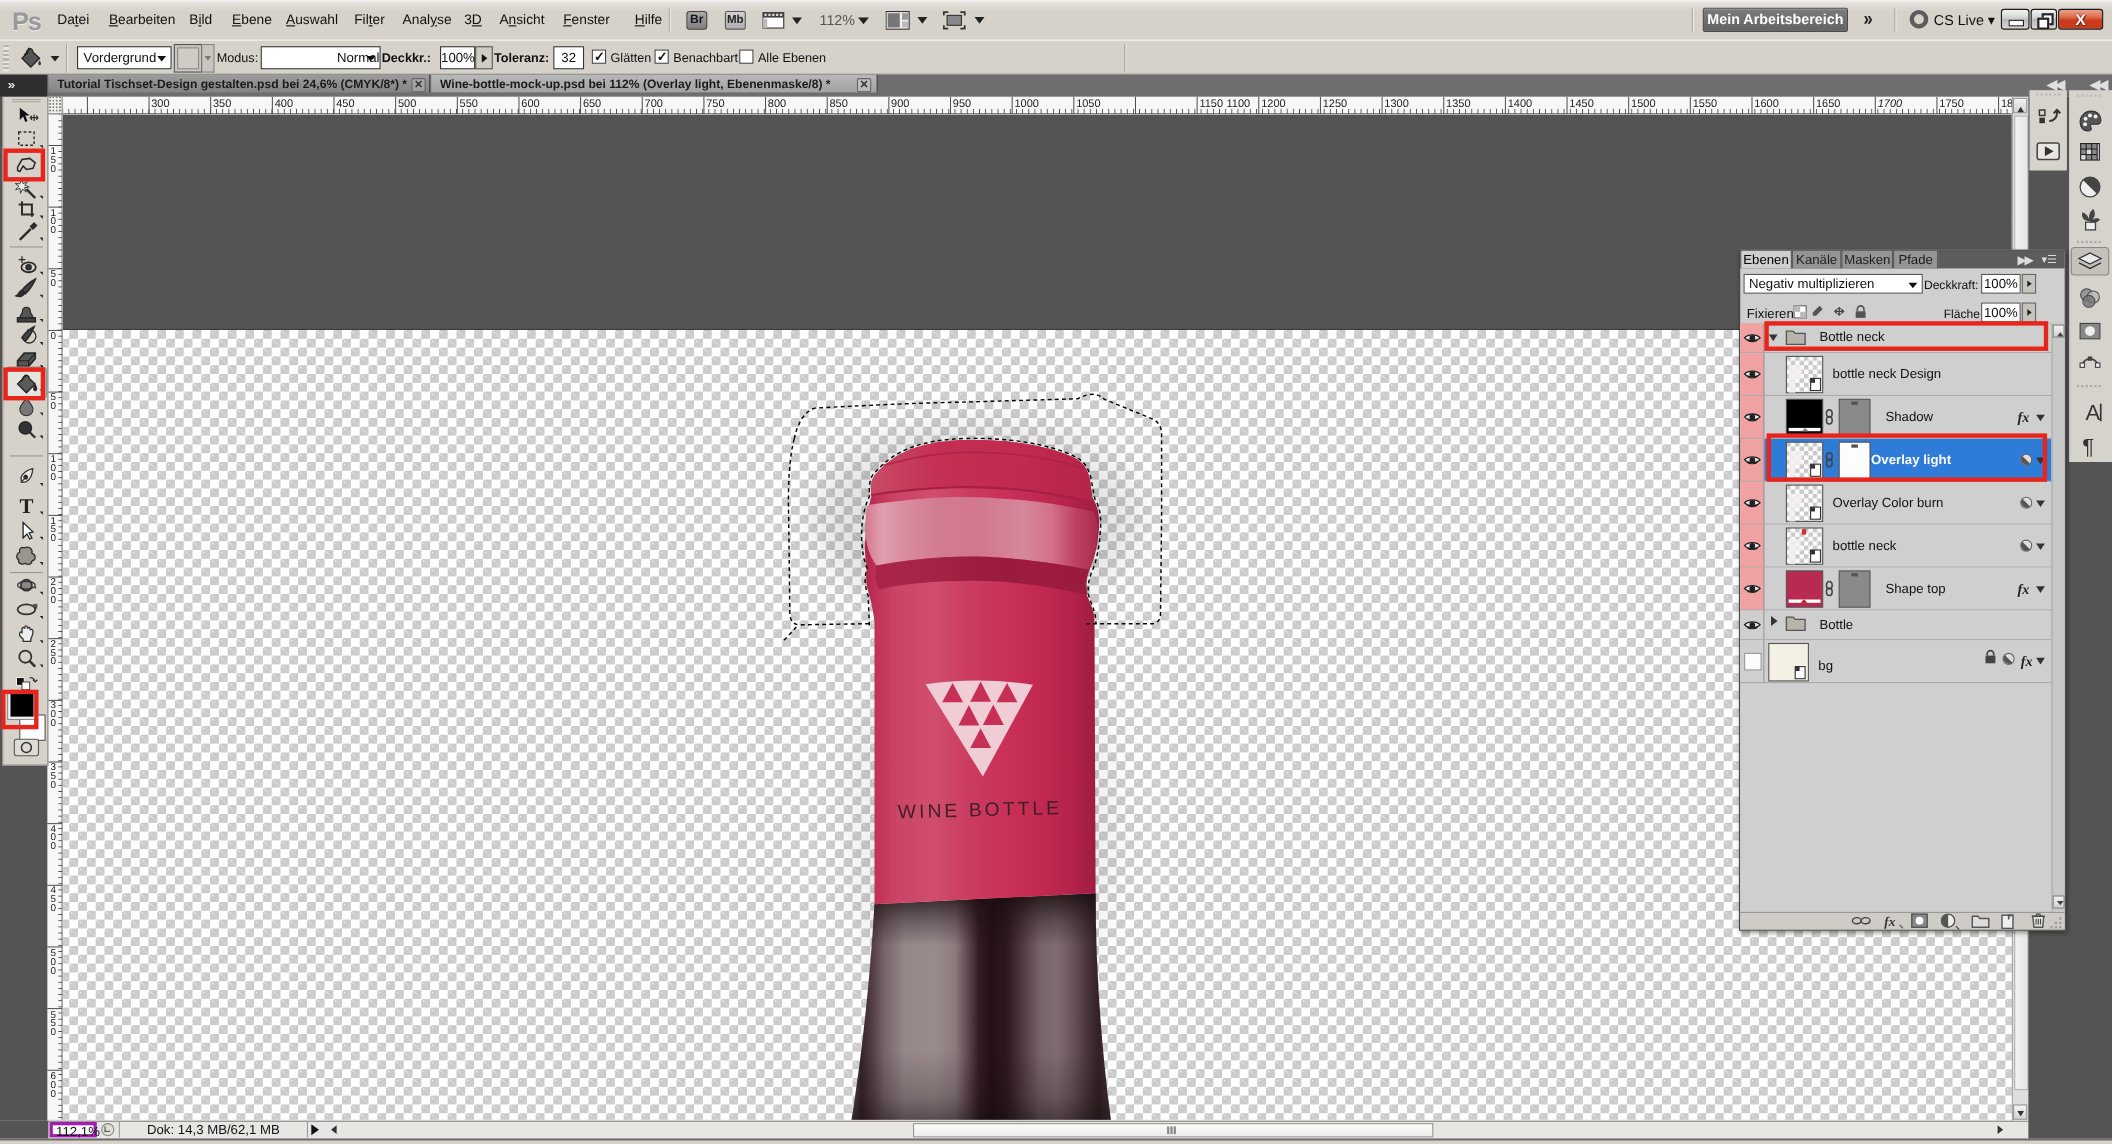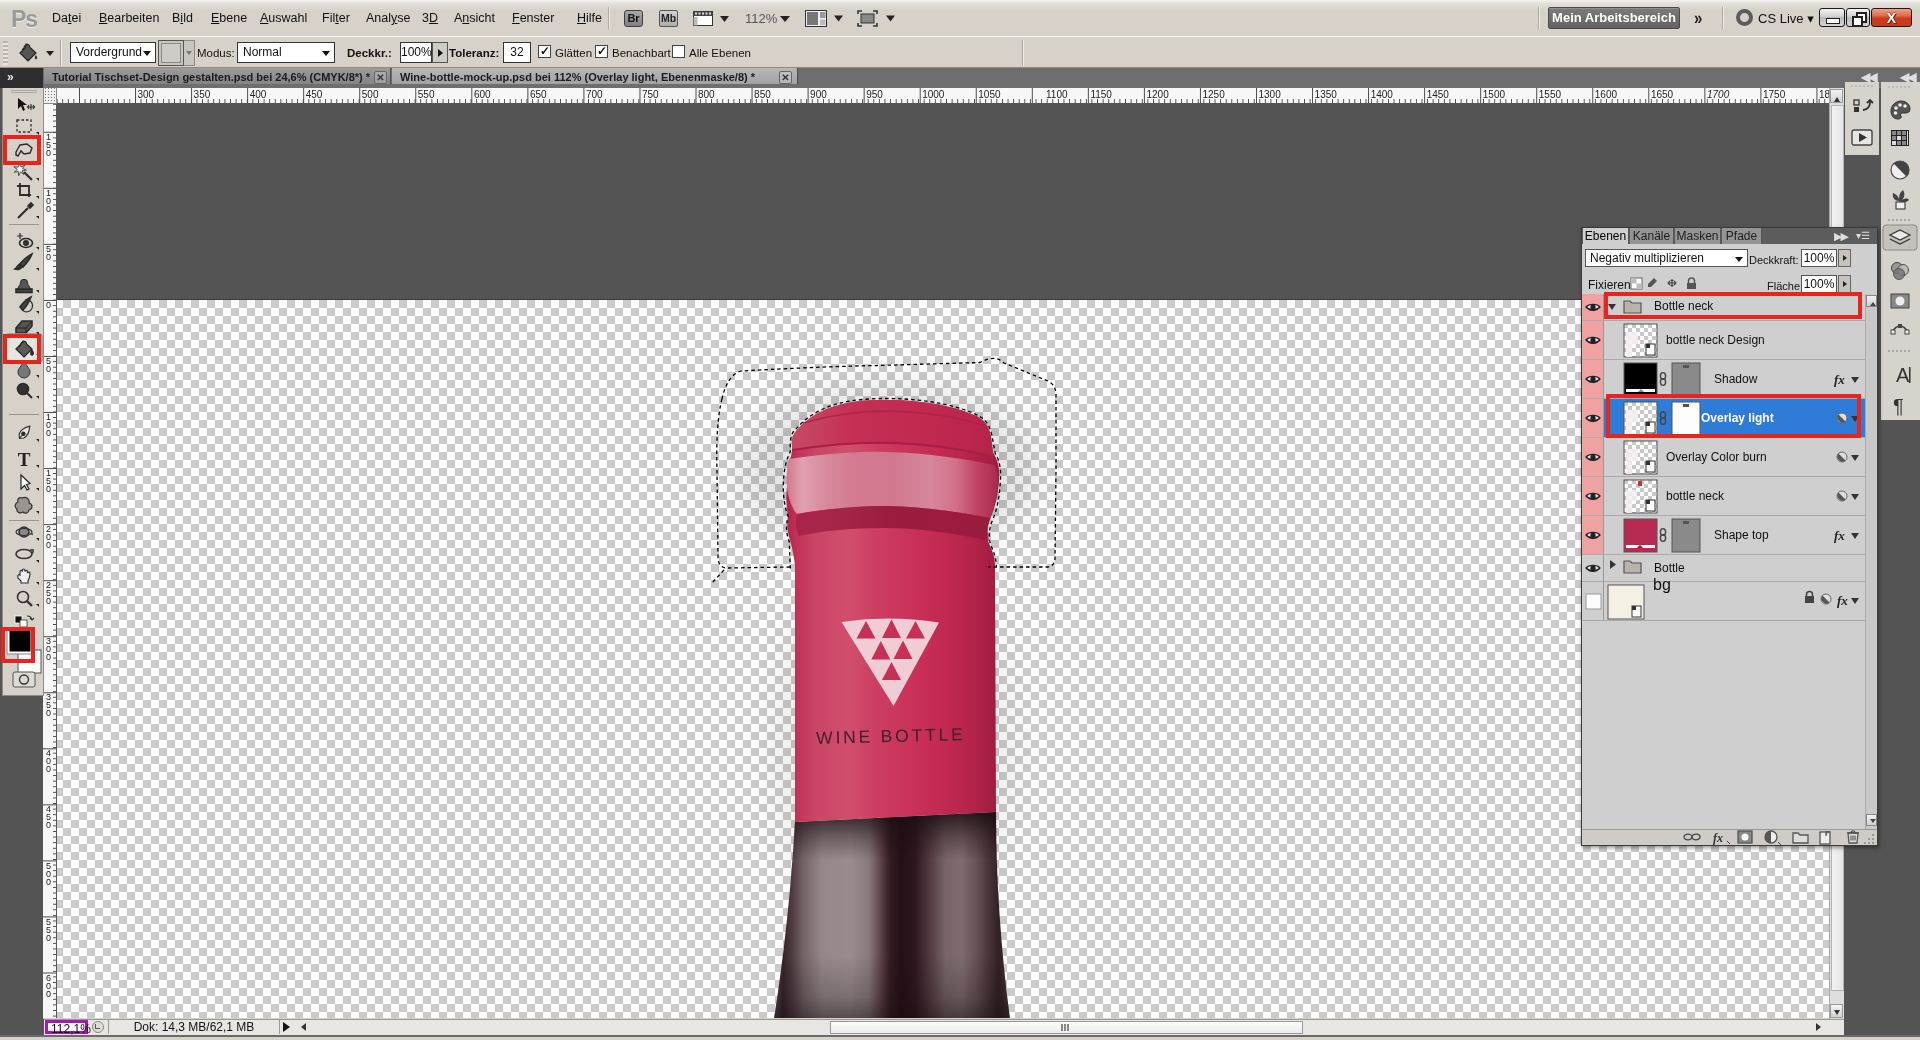--- a/index.html
+++ b/index.html
@@ -184,21 +184,21 @@
     <path d="M 30,10 l 8,0 l -4,5 Z" fill="#222"></path>
   </svg>
   <div style="position:absolute;left:60px;top:3px;width:1px;height:26px;background:#aaa69f;box-shadow:1px 0 0 #f0eeea;"></div>
   <div class="obtext" style="left:197px;">Modus:</div>
   <div class="obcombo" style="left:70px; width:86px;">Vordergrund<span class="arr"></span></div>
   <div style="position:absolute;left:158px;top:3px;width:26px;height:26px;background:#c9c6bf;border:1px solid #555;"></div>
   <div style="position:absolute;left:161px;top:6px;width:20px;height:20px;background:#cfccc5;border:1px solid #888;"></div>
   <div style="position:absolute;left:184px;top:3px;width:11px;height:26px;background:#c9c6bf;border:1px solid #888;border-left:none;"></div>
   <div style="position:absolute;left:186px;top:14px;width:0;height:0;border:3.5px solid transparent;border-top:4.5px solid #777;"></div>
   <div style="position:absolute;left:1022px;top:3px;width:1px;height:26px;background:#aaa69f;box-shadow:1px 0 0 #f0eeea;"></div>
-  <div class="obcombo" style="left:237px; width:98px;">Normal<span class="arr"></span></div>
+  <div class="obcombo" style="left:237px; width:109px;text-align:right;">Normal<span class="arr"></span></div>
   <div class="obtext" style="left:347px; font-weight:bold;">Deckkr.:</div>
   <div class="obfield" style="left:400px; width:32px;">100%</div>
   <div class="obbtn" style="left:432px;"></div>
   <div class="obtext" style="left:449px; font-weight:bold;">Toleranz:</div>
   <div class="obfield" style="left:503px; width:28px;">32</div>
   <div class="cb on" style="left:538px;"></div>
   <div class="obtext" style="left:555px;">Glätten</div>
   <div class="cb on" style="left:595px;"></div>
   <div class="obtext" style="left:612px;">Benachbart</div>
   <div class="cb" style="left:672px;"></div>
@@ -228,21 +228,21 @@
       <span class="hrnum" style="left:416.9px;">600</span>
       <span class="hrnum" style="left:472.9px;">650</span>
       <span class="hrnum" style="left:529.0px;">700</span>
       <span class="hrnum" style="left:585.0px;">750</span>
       <span class="hrnum" style="left:641.0px;">800</span>
       <span class="hrnum" style="left:697.1px;">850</span>
       <span class="hrnum" style="left:753.1px;">900</span>
       <span class="hrnum" style="left:809.2px;">950</span>
       <span class="hrnum" style="left:865.2px;">1000</span>
       <span class="hrnum" style="left:921.3px;">1050</span>
-      <span class="hrnum" style="left:953px;padding-left:36px;">1100</span>
+      <span class="hrnum" style="left:1022px;padding-left:36px;">1100</span>
       <span class="hrnum" style="left:1033.4px;">1150</span>
       <span class="hrnum" style="left:1089.5px;">1200</span>
       <span class="hrnum" style="left:1145.5px;">1250</span>
       <span class="hrnum" style="left:1201.5px;">1300</span>
       <span class="hrnum" style="left:1257.6px;">1350</span>
       <span class="hrnum" style="left:1313.7px;">1400</span>
       <span class="hrnum" style="left:1369.7px;">1450</span>
       <span class="hrnum" style="left:1425.8px;">1500</span>
       <span class="hrnum" style="left:1481.8px;">1550</span>
       <span class="hrnum" style="left:1537.8px;">1600</span>
@@ -748,21 +748,21 @@
   <div class="leye" style="top:354px;height:39px;"></div>
 
   <div class="lp" style="left:72px;top:71px;font-size:12px;color:#111;">Bottle neck</div>
   <div class="lp" style="left:84px;top:105px;font-size:12px;color:#111;">bottle neck Design</div>
   <div class="lp" style="left:132px;top:144px;font-size:12px;color:#111;">Shadow</div>
   <div class="lp" style="left:119px;top:183px;font-size:12px;color:#fff;font-weight:bold;">Overlay light</div>
   <div class="lp" style="left:84px;top:222px;font-size:12px;color:#111;">Overlay Color burn</div>
   <div class="lp" style="left:84px;top:261px;font-size:12px;color:#111;">bottle neck</div>
   <div class="lp" style="left:132px;top:300px;font-size:12px;color:#111;">Shape top</div>
   <div class="lp" style="left:72px;top:333px;font-size:12px;color:#111;">Bottle</div>
-  <div class="lp" style="left:71px;top:348px;font-size:16px;color:#111;">bg</div>
+  <div class="lp" style="left:71px;top:370px;font-size:12px;color:#111;">bg</div>
 
   <div class="lp" style="left:0;top:601px;width:295px;height:16px;background:#cfccc7;border-top:1px solid #999;"></div>
 
   <div class="lp" style="left:283px;top:66px;width:12px;height:535px;background:#c8c8c8;border-left:1px solid #aaa;"></div>
   <div class="lp sbtn" style="left:284px;top:67px;">
         <span style="position:absolute;left:2.5px;top:3px;width:0;height:0;border:3px solid transparent;border-bottom:4px solid #444;"></span>
       </div>
   <div class="lp sbtn" style="left:284px;top:586px;">
         <span style="position:absolute;left:2.5px;top:4px;width:0;height:0;border:3px solid transparent;border-top:4px solid #444;"></span>
       </div>

